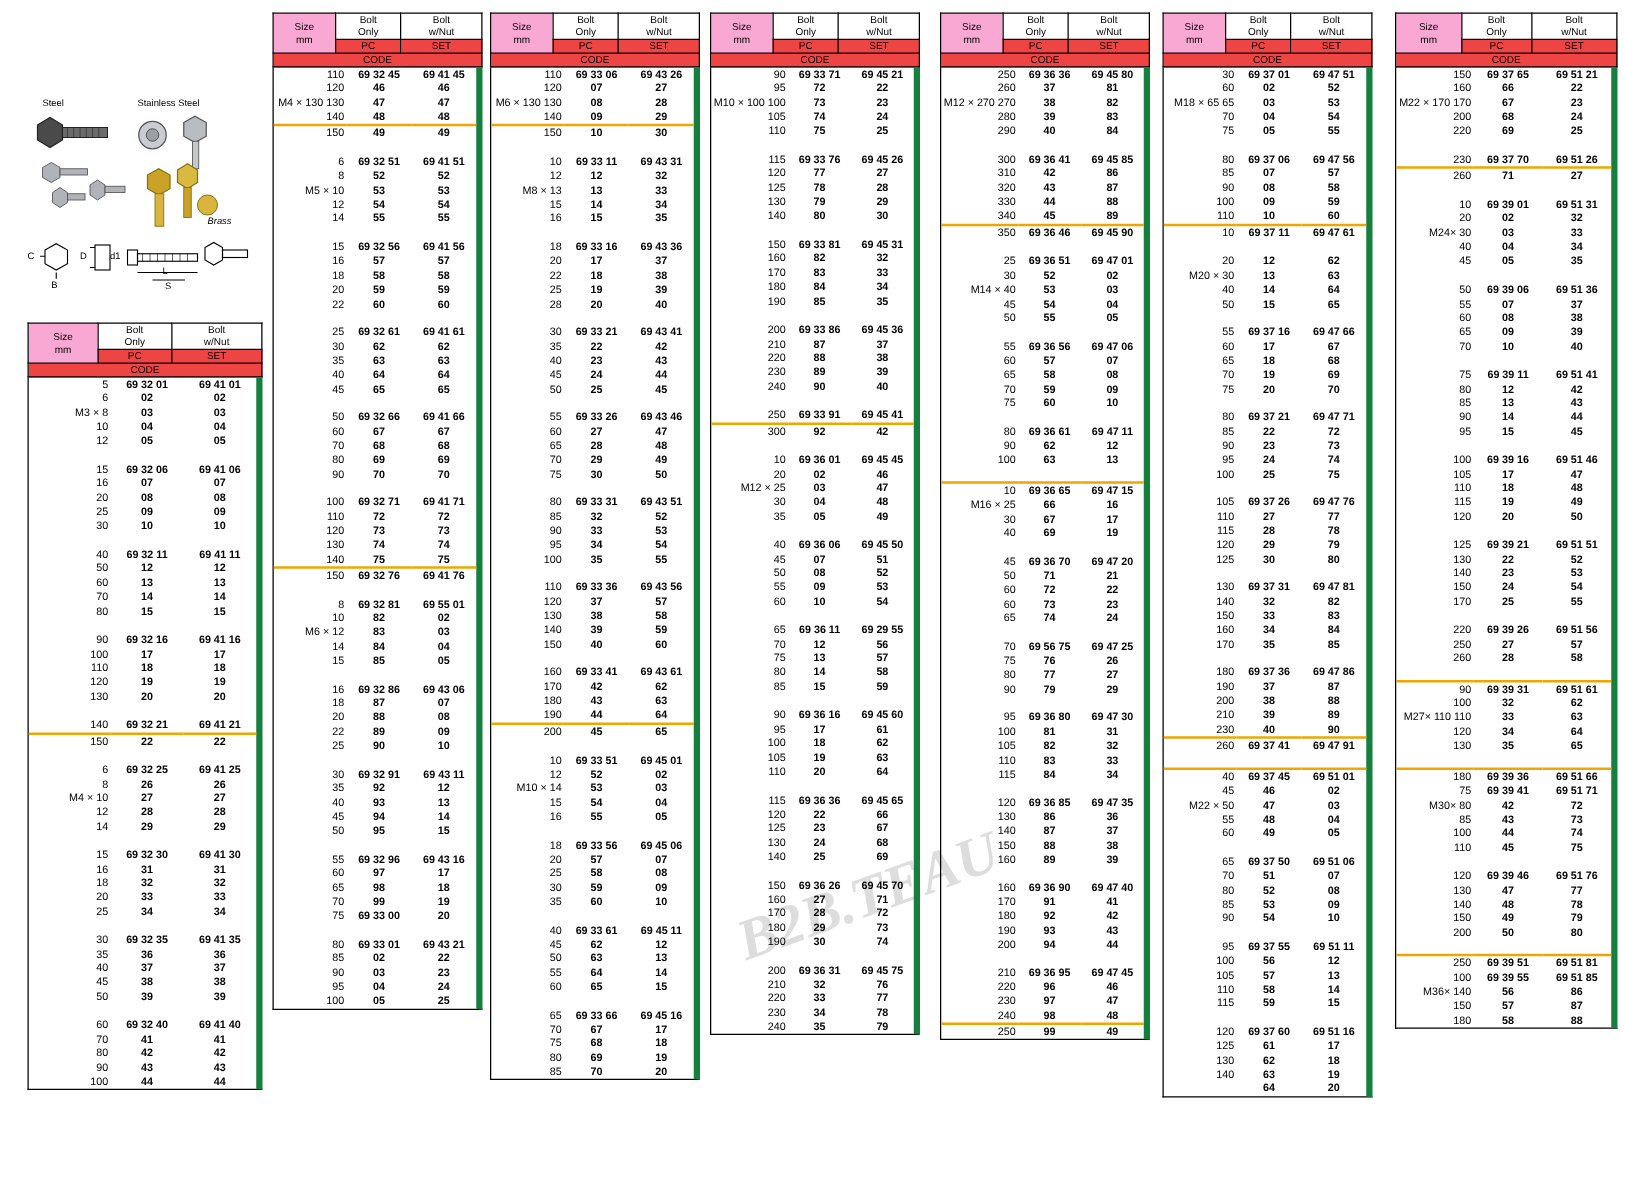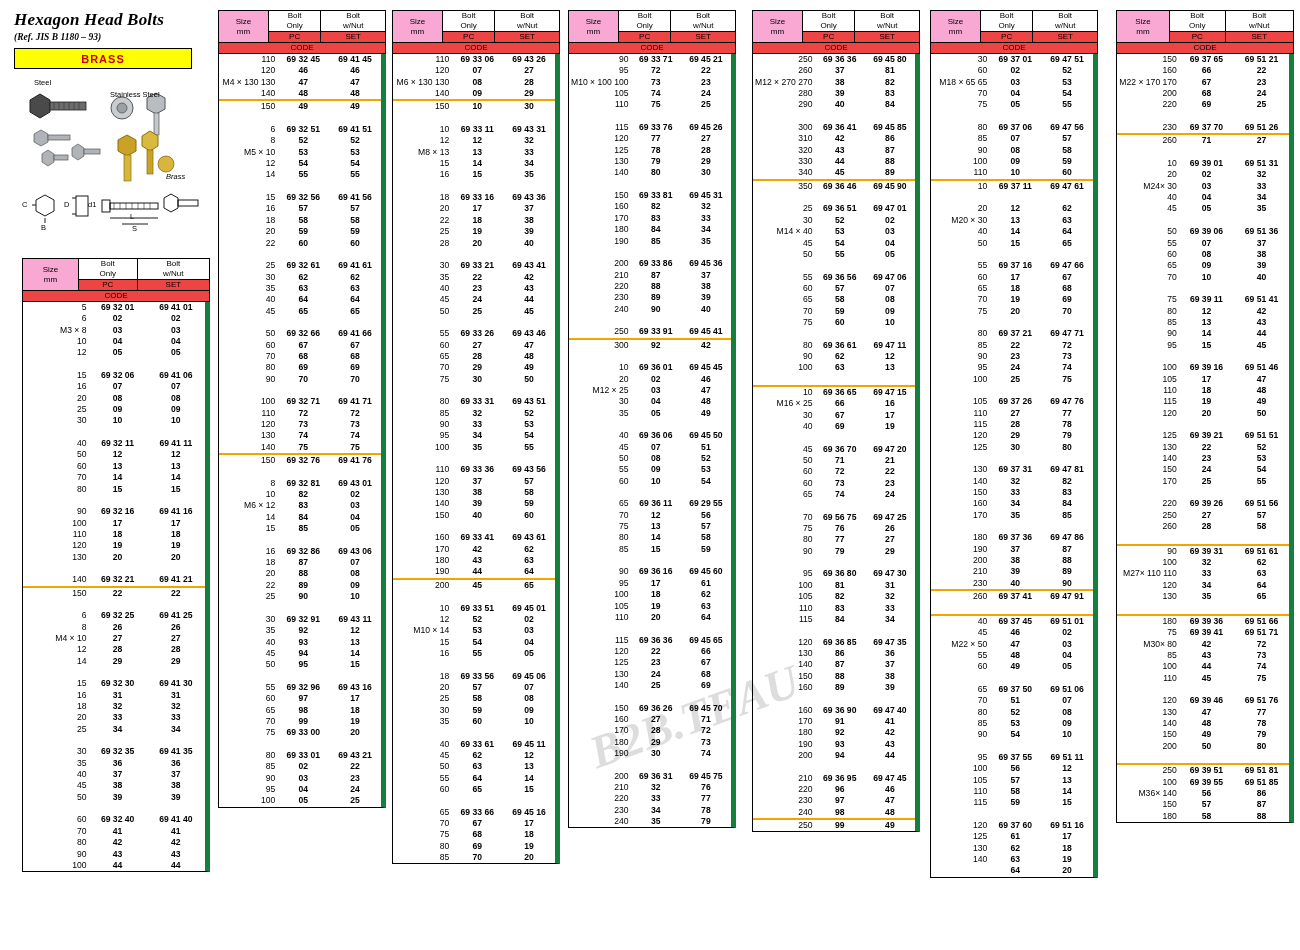--- a/index.html
+++ b/index.html
@@ -50,25 +50,20 @@
     color:rgba(170,170,170,.40);
     transform:rotate(-20deg);
     pointer-events:none;user-select:none;
   }
 </style>
 </head>
 <body>
 
 <div class="page">
 
-  <div id="header">
-    <div id="title">Hexagon Head Bolts</div>
-    <div id="subtitle">(Ref. JIS B 1180 – 93)</div>
-    <div id="brass-band">BRASS</div>
-  </div>
 
   <div id="illus">
     <svg width="195" height="170" viewBox="0 0 195 170">
 
       <g>
         <polygon points="16,22 26,16 36,22 36,34 26,40 16,34" fill="#4a4a4a" stroke="#222" stroke-width="1"></polygon>
         <rect x="36" y="24" width="36" height="8" fill="#6b6b6b" stroke="#222" stroke-width="0.8"></rect>
         <g stroke="#333" stroke-width="0.6">
           <line x1="40" y1="24" x2="40" y2="32"></line>
             <line x1="45" y1="24" x2="45" y2="32"></line>
@@ -121,21 +116,21 @@
             <line x1="130" y1="125" x2="130" y2="131"></line>
           <line x1="136" y1="125" x2="136" y2="131"></line>
         </g>
         <polygon points="150,120 157,116 164,120 164,130 157,134 150,130"></polygon>
         <rect x="164" y="122" width="20" height="6"></rect>
         <line x1="96" y1="140" x2="144" y2="140"></line>
         <line x1="108" y1="146" x2="134" y2="146"></line>
       </g>
     </svg>
     <span class="lbl" style="left:20px;top:0px;">Steel</span>
-    <span class="lbl" style="left:96px;top:12px;">Stainless Steel</span>
+    <span class="lbl" style="left:96px;top:0px;">Stainless Steel</span>
     <span class="lbl it" style="left:152px;top:94px;">Brass</span>
     <span class="lbl" style="left:8px;top:122px;">C</span>
     <span class="lbl" style="left:27px;top:145px;">B</span>
     <span class="lbl" style="left:50px;top:122px;">D</span>
     <span class="lbl" style="left:74px;top:122px;">d1</span>
     <span class="lbl" style="left:116px;top:134px;">L</span>
     <span class="lbl" style="left:118px;top:146px;">S</span>
   </div>
 
   <div id="watermark">B2B.TEAU</div>
@@ -594,21 +589,21 @@
                 <td class="tsize">150</td>
                 <td class="tonly">69 32 76</td>
                 <td class="tset">69 41 76</td>
               </tr>
               <tr class="gap">
                 <td colspan="3"></td>
               </tr>
               <tr class="">
                 <td class="tsize">8</td>
                 <td class="tonly">69 32 81</td>
-                <td class="tset">69 43 01</td>
+                <td class="tset">69 55 01</td>
               </tr>
               <tr class="">
                 <td class="tsize">10</td>
                 <td class="tonly">82</td>
                 <td class="tset">02</td>
               </tr>
               <tr class="">
                 <td class="tsize">M6 × 12</td>
                 <td class="tonly">83</td>
                 <td class="tset">03</td>

